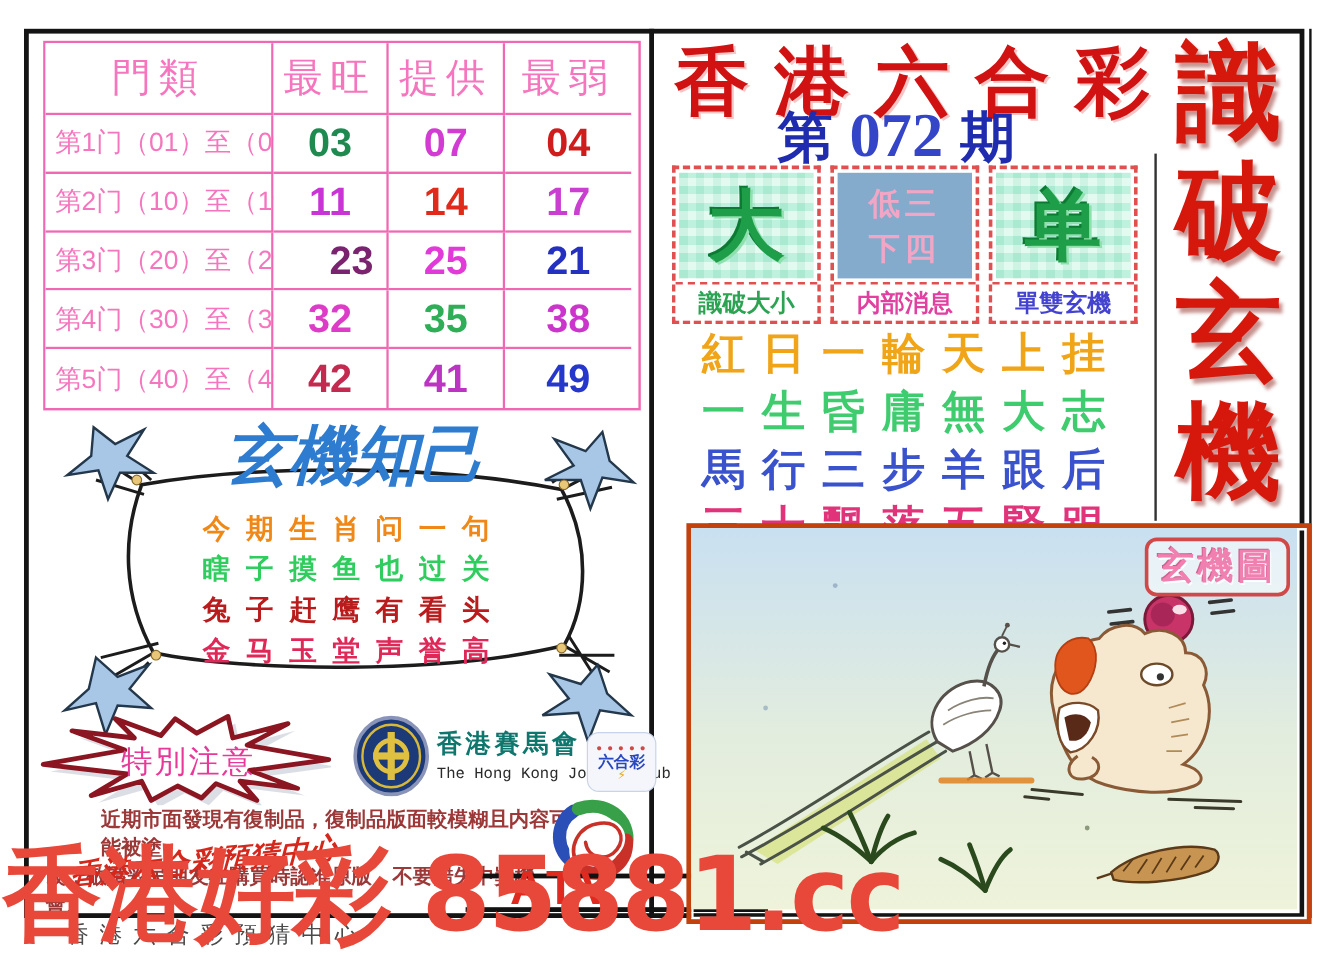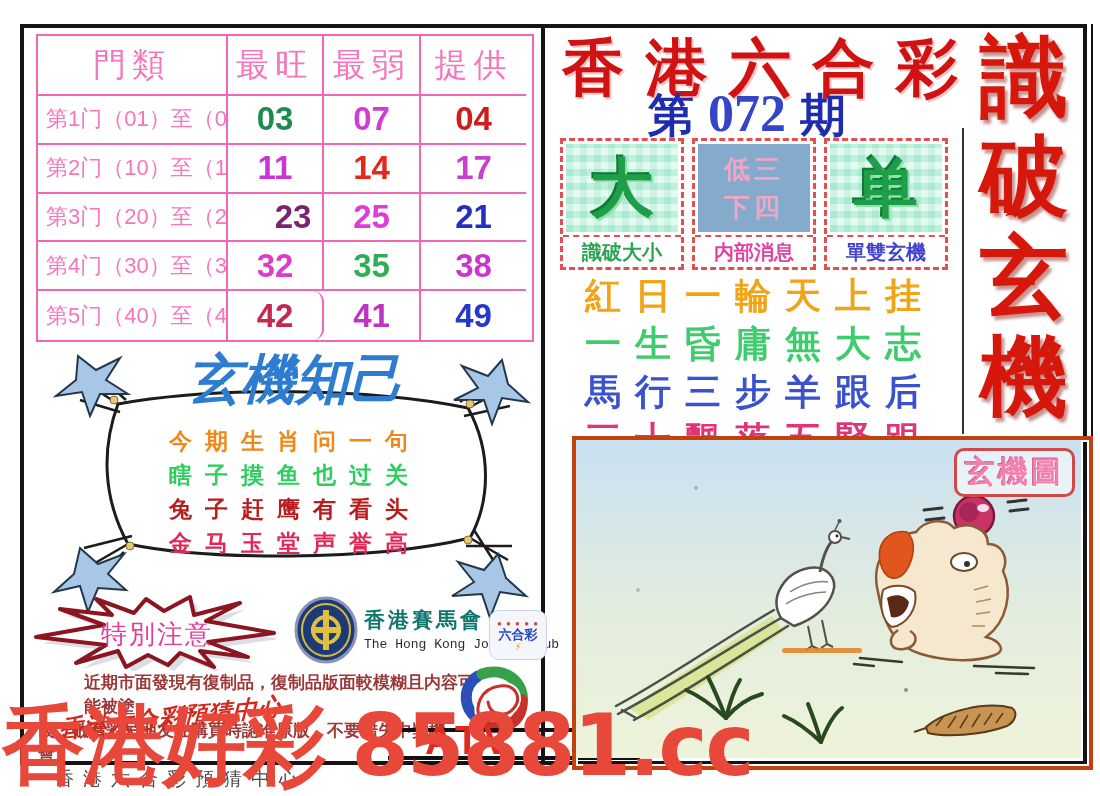--- a/index.html
+++ b/index.html
@@ -111,22 +111,22 @@
 <div id="sheet">
 
   <div class="abs" id="outer-frame"></div>
   <div class="abs" id="right-edge-line"></div>
   <div class="abs" id="col-divider"></div>
   <div class="abs" id="strip-line"></div>
 
   <div class="abs" id="gate-table">
     <div class="cell th">門類</div>
     <div class="cell th">最旺</div>
+    <div class="cell th">提供</div>
     <div class="cell th">最弱</div>
-    <div class="cell th">提供</div>
 
     <div class="cell rowlab">第1门（01）至（09）</div>
     <div class="cell num" style="color: rgb(30, 138, 80);">03</div>
     <div class="cell num" style="color: rgb(210, 60, 210);">07</div>
     <div class="cell num" style="color: rgb(207, 29, 29);">04</div>
 
     <div class="cell rowlab">第2门（10）至（19）</div>
     <div class="cell num" style="color: rgb(201, 53, 212);">11</div>
     <div class="cell num" style="color: rgb(224, 42, 26);">14</div>
     <div class="cell num" style="color: rgb(203, 63, 208);">17</div>
@@ -135,21 +135,21 @@
     <div class="cell num" style="color: rgb(122, 36, 112); padding-left: 36px;">23</div>
     <div class="cell num" style="color: rgb(224, 58, 216);">25</div>
     <div class="cell num" style="color: rgb(36, 48, 192);">21</div>
 
     <div class="cell rowlab">第4门（30）至（39）</div>
     <div class="cell num" style="color: rgb(221, 60, 200);">32</div>
     <div class="cell num" style="color: rgb(47, 174, 87);">35</div>
     <div class="cell num" style="color: rgb(204, 53, 204);">38</div>
 
     <div class="cell rowlab lastrow">第5门（40）至（49）</div>
-    <div class="cell num lastrow" style="color: rgb(194, 42, 80); border-radius: 11px;">42</div>
+    <div class="cell num lastrow" style="color: rgb(194, 42, 80);">42</div>
     <div class="cell num lastrow" style="color: rgb(188, 53, 194);">41</div>
     <div class="cell num lastrow" style="color: rgb(38, 56, 204);">49</div>
   </div>
 
   <div class="abs" id="banner">
     <svg class="abs" id="banner-cloth" viewBox="0 0 500 280" width="500" height="280">
 
       <path d="M78,62 C180,44 330,46 428,66 C452,110 450,160 430,196 C330,220 165,218 88,202 C62,155 62,105 78,62 Z" fill="#ffffff" stroke="#1c1c1c" stroke-width="3"></path>
 
       <g stroke="#1c1c1c" stroke-width="2.5">

